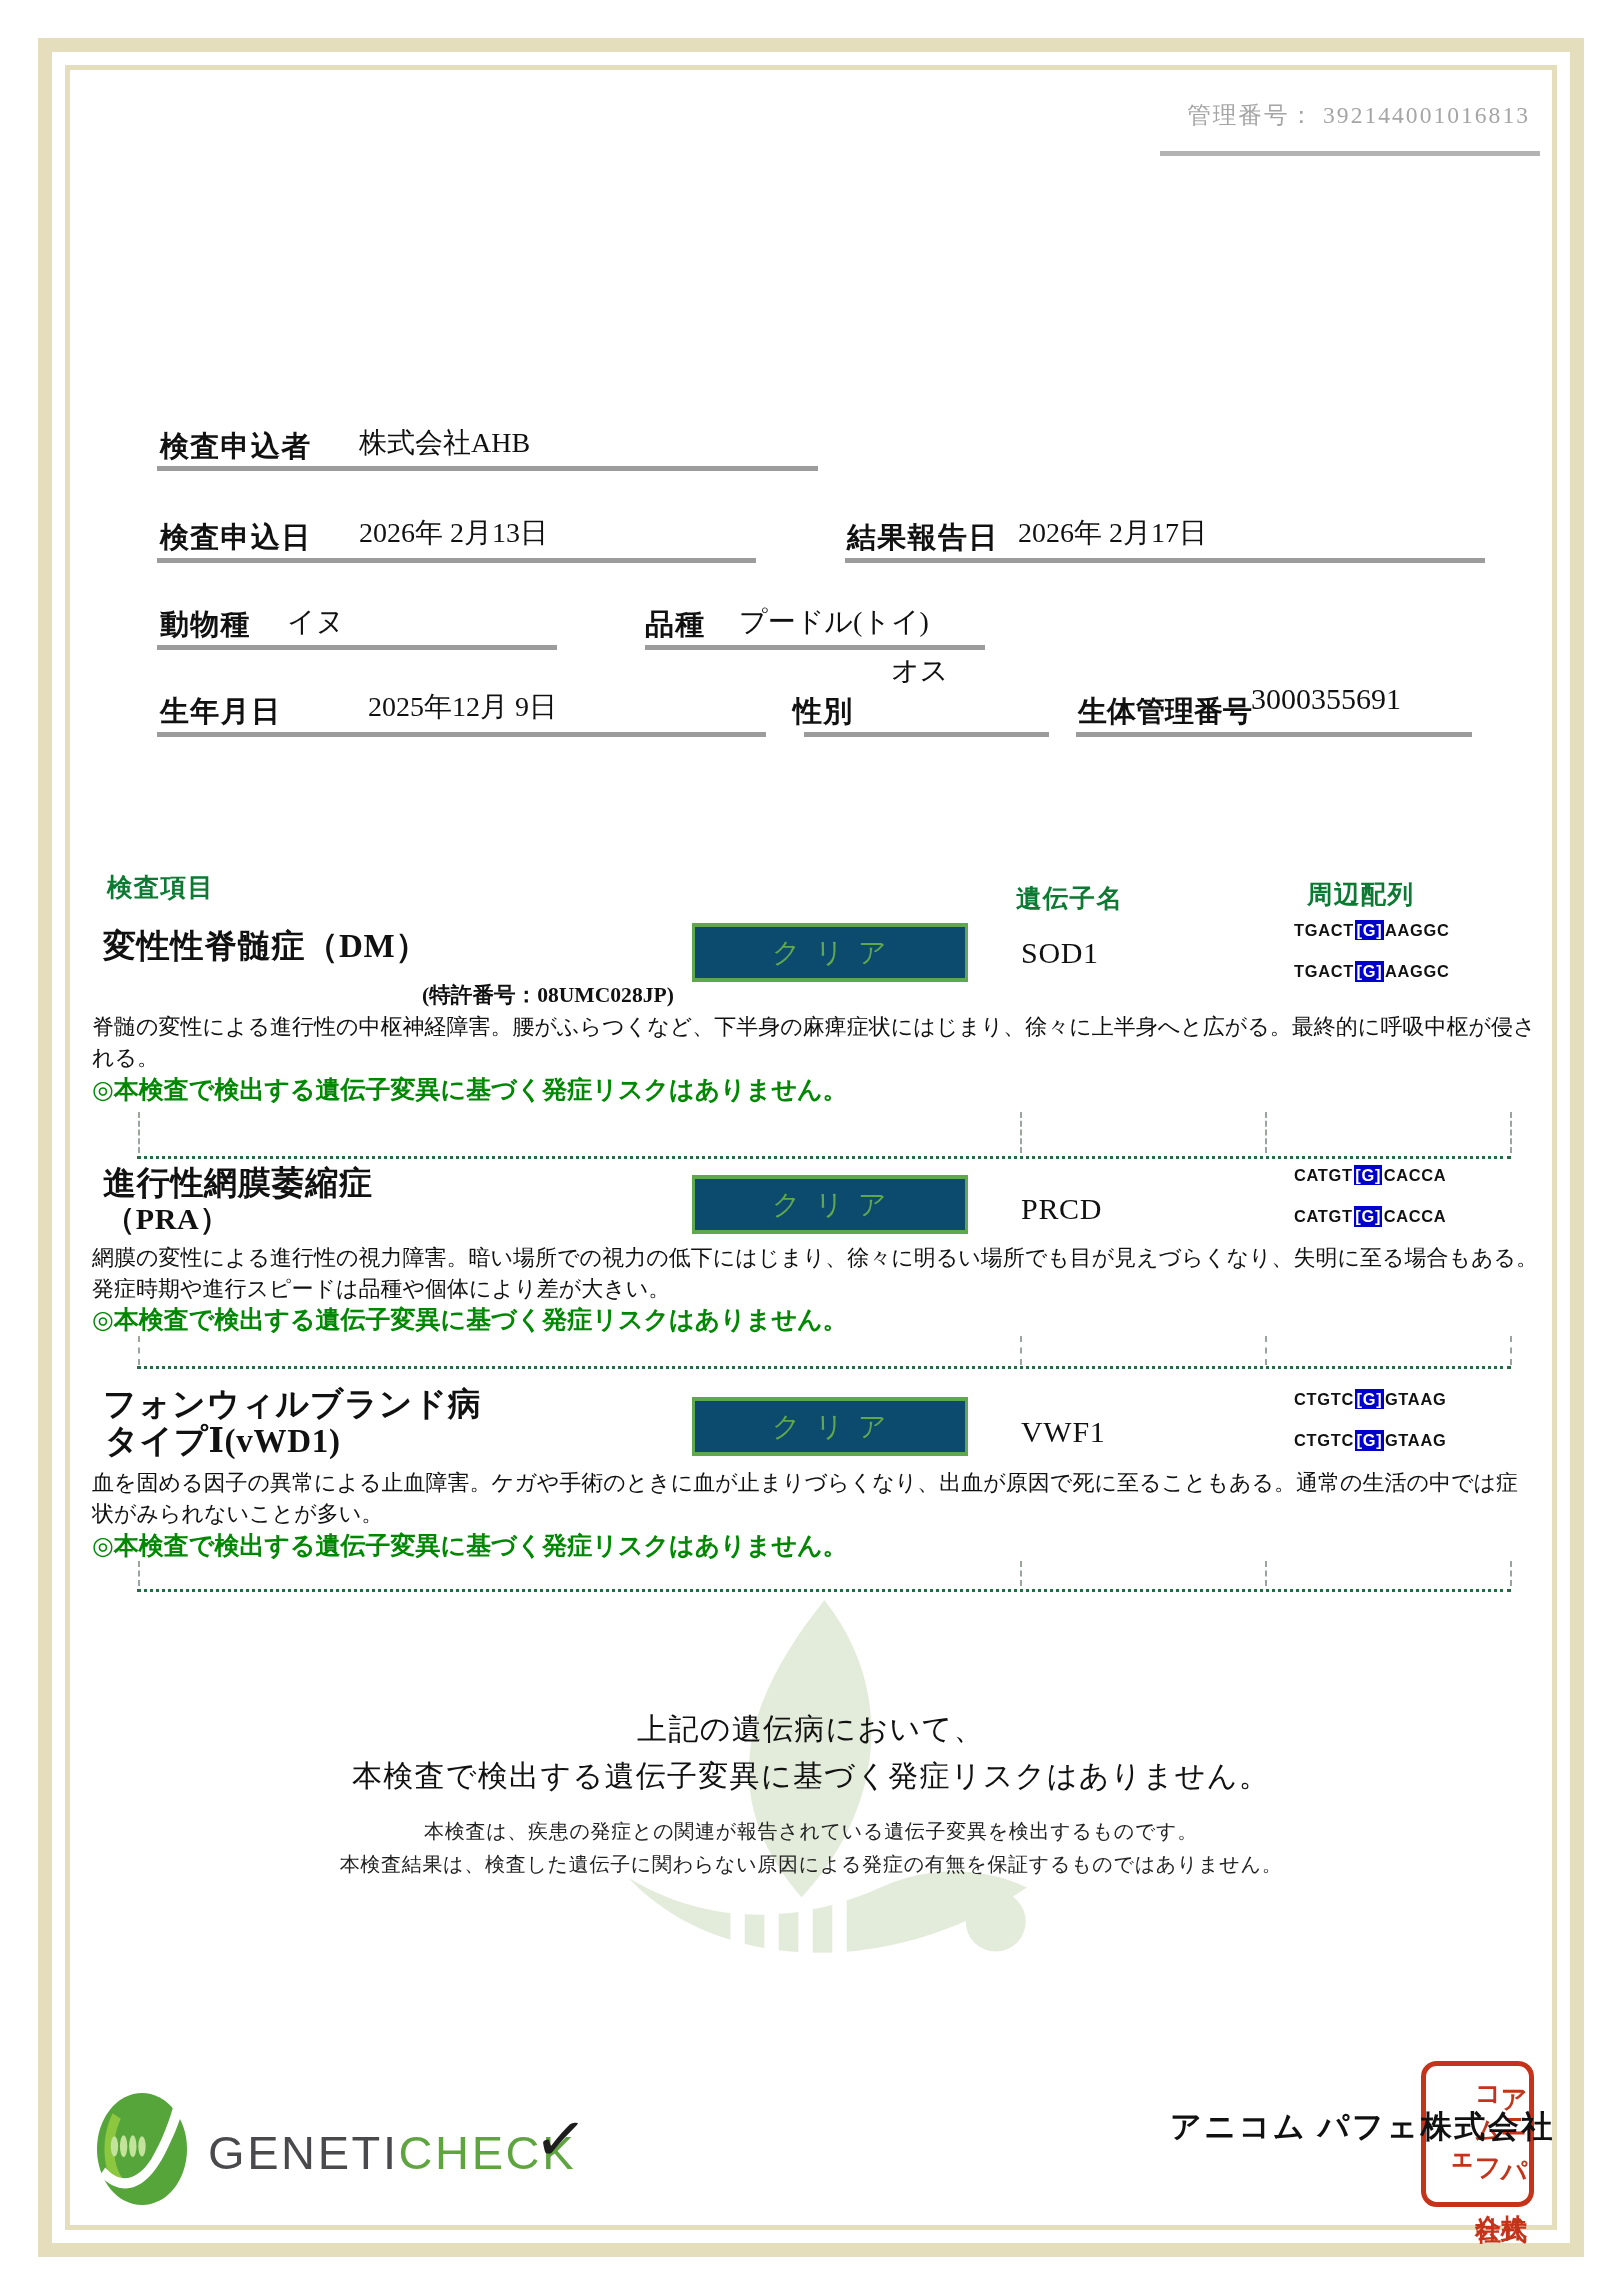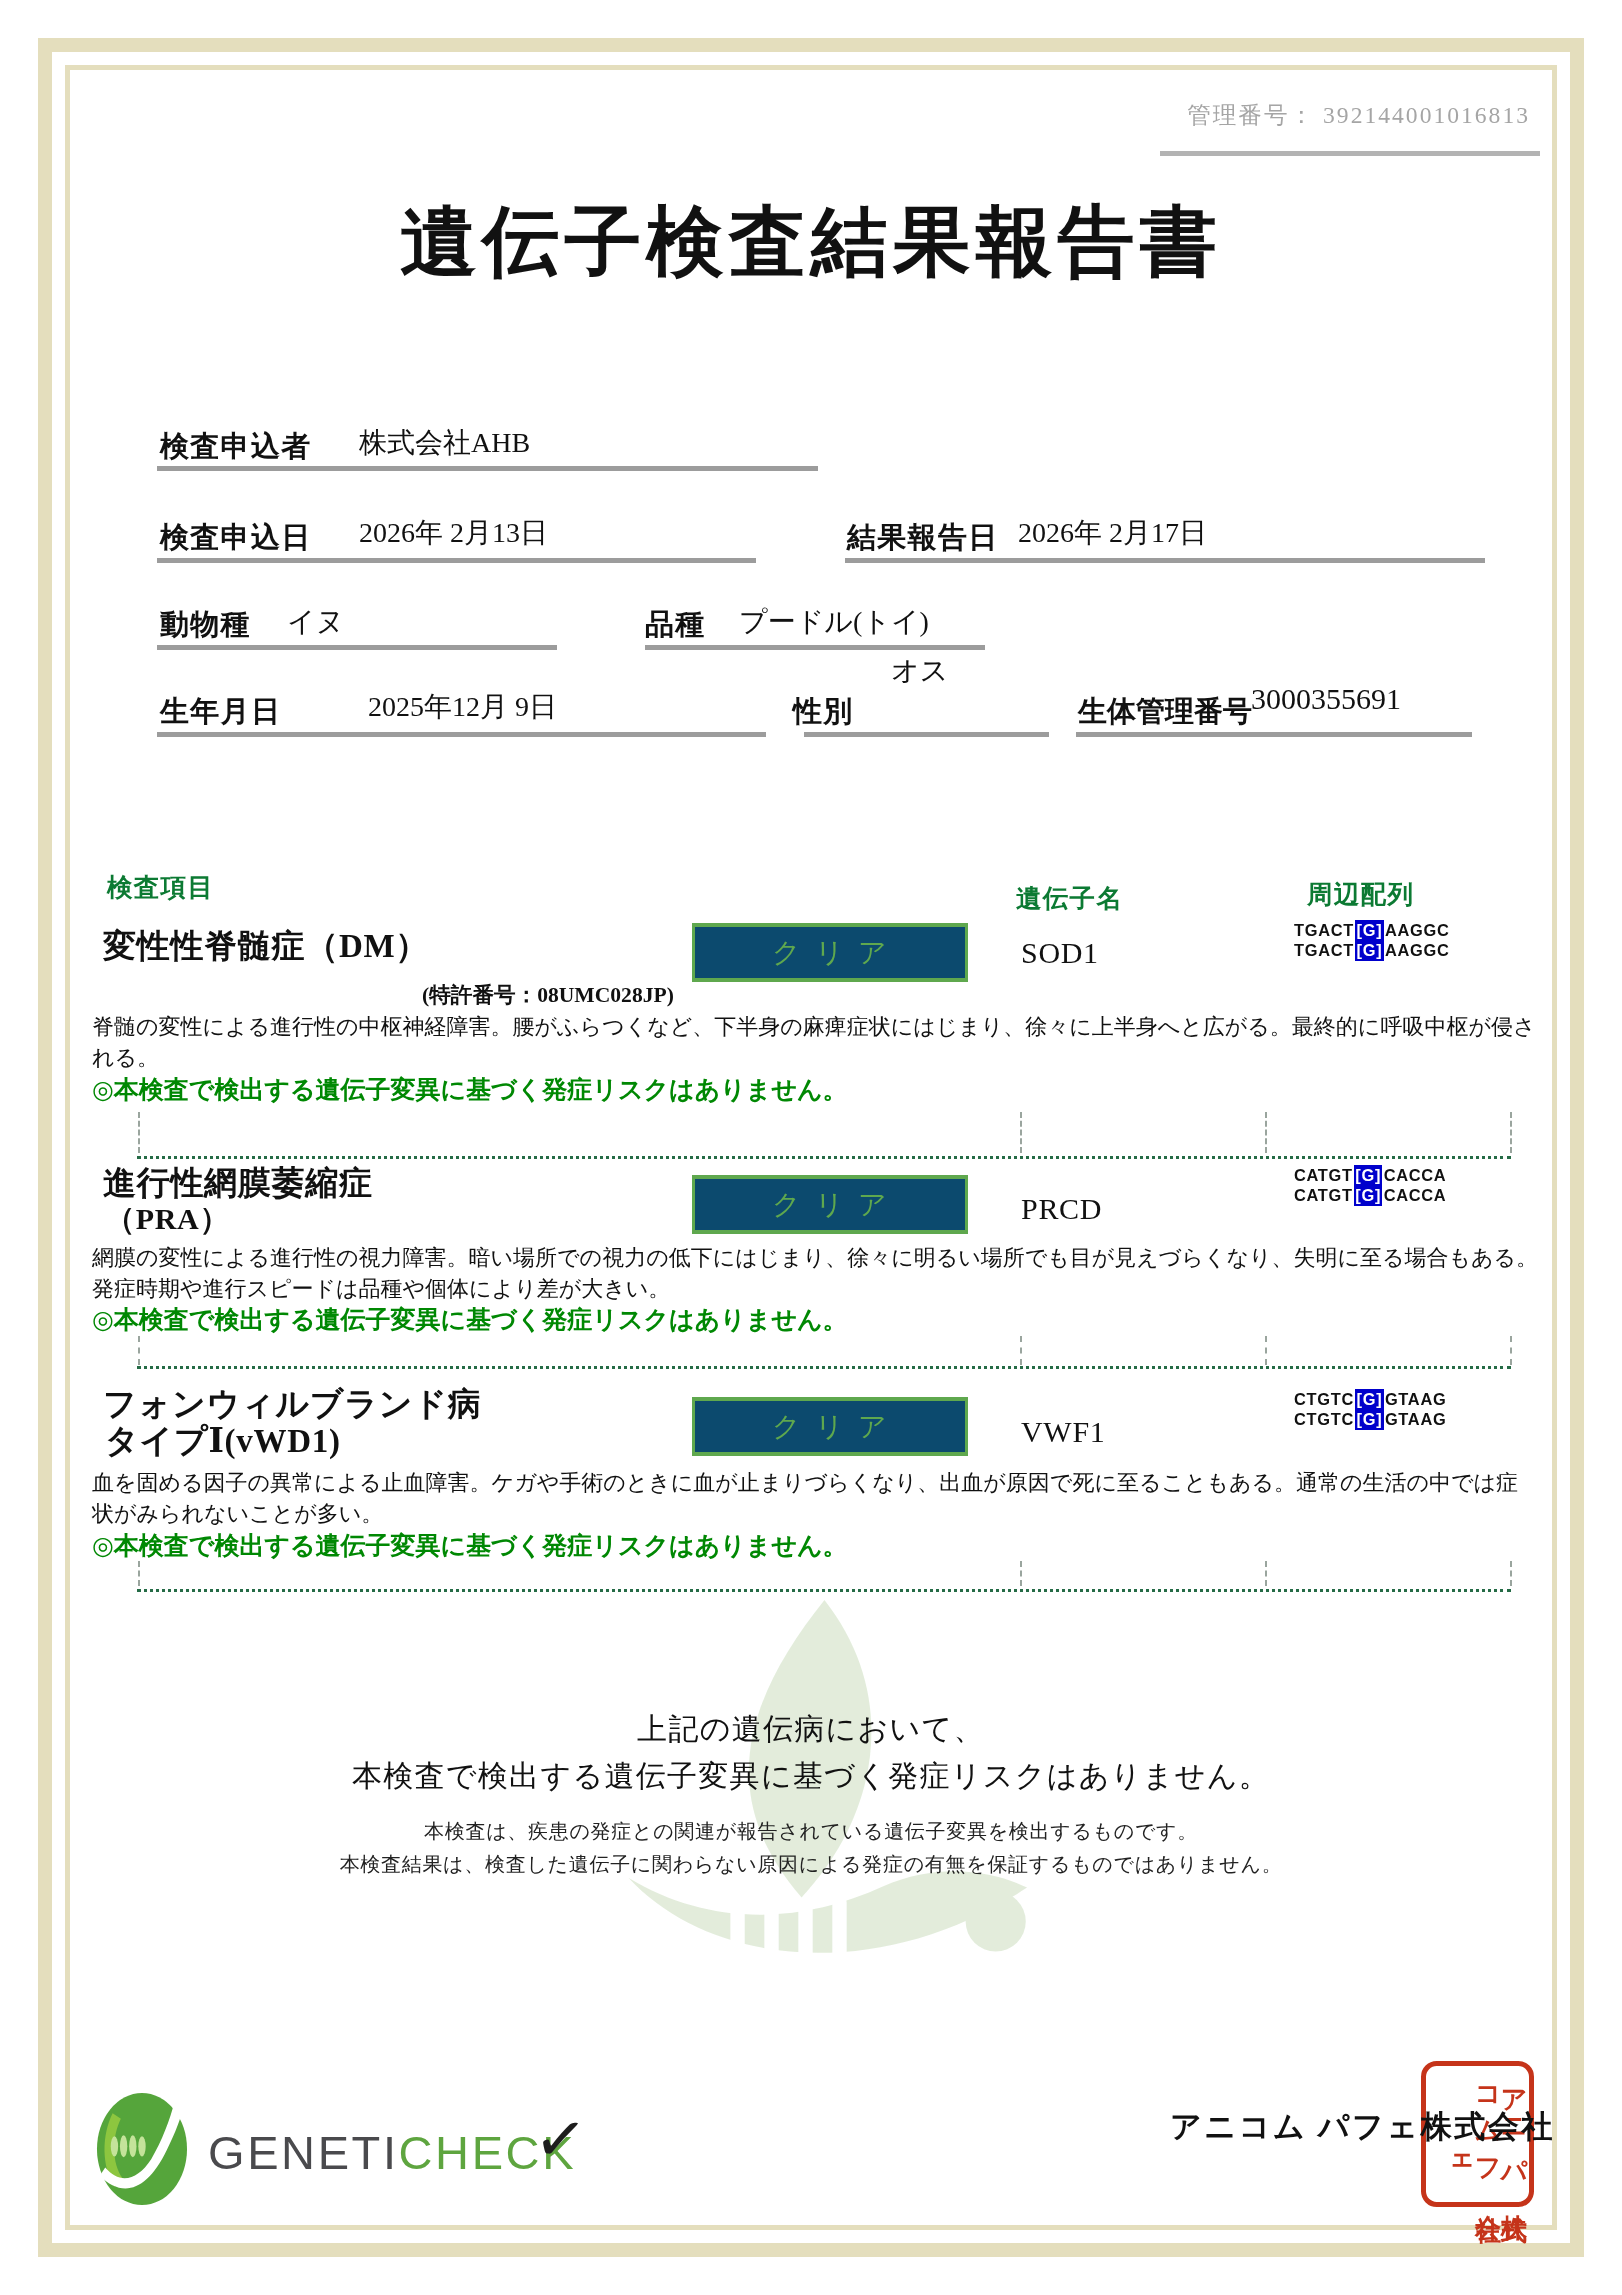--- a/index.html
+++ b/index.html
@@ -30,21 +30,21 @@
   .rhead{font-size:25.5px;font-weight:700;color:#0c7a33;letter-spacing:1.3px;}
 
   .disease{font-size:33px;font-weight:700;letter-spacing:0.7px;}
   .patent{font-size:21.6px;font-weight:600;}
   .clear-box{
     width:257px;height:51px;border:3.3px solid #5fa84e;border-top-width:4.6px;border-bottom-width:4.6px;
     display:flex;align-items:center;justify-content:center;
     color:#5fa84e;font-size:28px;letter-spacing:14.4px;padding-left:13px;background:#0c4a6e;
   }
   .gene{font-size:30px;font-weight:500;letter-spacing:0.7px;}
-  .seq-stack{display:flex;flex-direction:column;}
+  .seq-stack{display:flex;flex-direction:column;gap:21px;}
   .seq{font-family:"Liberation Sans","DejaVu Sans",sans-serif;font-size:16.4px;font-weight:700;letter-spacing:0.7px;display:flex;align-items:center;gap:1.3px;white-space:nowrap;}
   .seq .mut{background:#0000cc;color:#ffffff;padding:0.7px 1.3px;}
   .desc{left:92px;width:1446px;font-size:22px;line-height:31px;font-weight:500;}
   .risk{left:92px;font-size:25px;font-weight:700;color:#008803;}
 
   
   .sep-v{width:0;border-left:2px dashed #9aa59e;}
   .sep-h{left:137px;width:1374px;height:0;border-bottom:3.3px dotted #256b46;}
 
   
@@ -91,21 +91,20 @@
 
   <div class="frame-outer"></div>
   <div class="frame-inner"></div>
 
   <div class="abs ctrl z2">
     <span>管理番号：</span>
     <span>392144001016813</span>
   </div>
   <div class="abs ctrl-rule z2"></div>
 
-  <div class="abs doc-title z2">遺伝子検査結果報告書</div>
 
   <div class="abs flabel z2" style="left:160px;top:427px;">検査申込者</div>
   <div class="abs fvalue z2" style="left:359px;top:424px;">株式会社AHB</div>
   <div class="abs uline z2" style="left:157px;top:466px;width:661px;"></div>
 
   <div class="abs flabel z2" style="left:160px;top:518px;">検査申込日</div>
   <div class="abs fvalue z2" style="left:359px;top:514px;">2026年 2月13日</div>
   <div class="abs uline z2" style="left:157px;top:558px;width:599px;"></div>
   <div class="abs flabel z2" style="left:847px;top:518px;">結果報告日</div>
   <div class="abs fvalue z2" style="left:1018px;top:514px;">2026年 2月17日</div>

